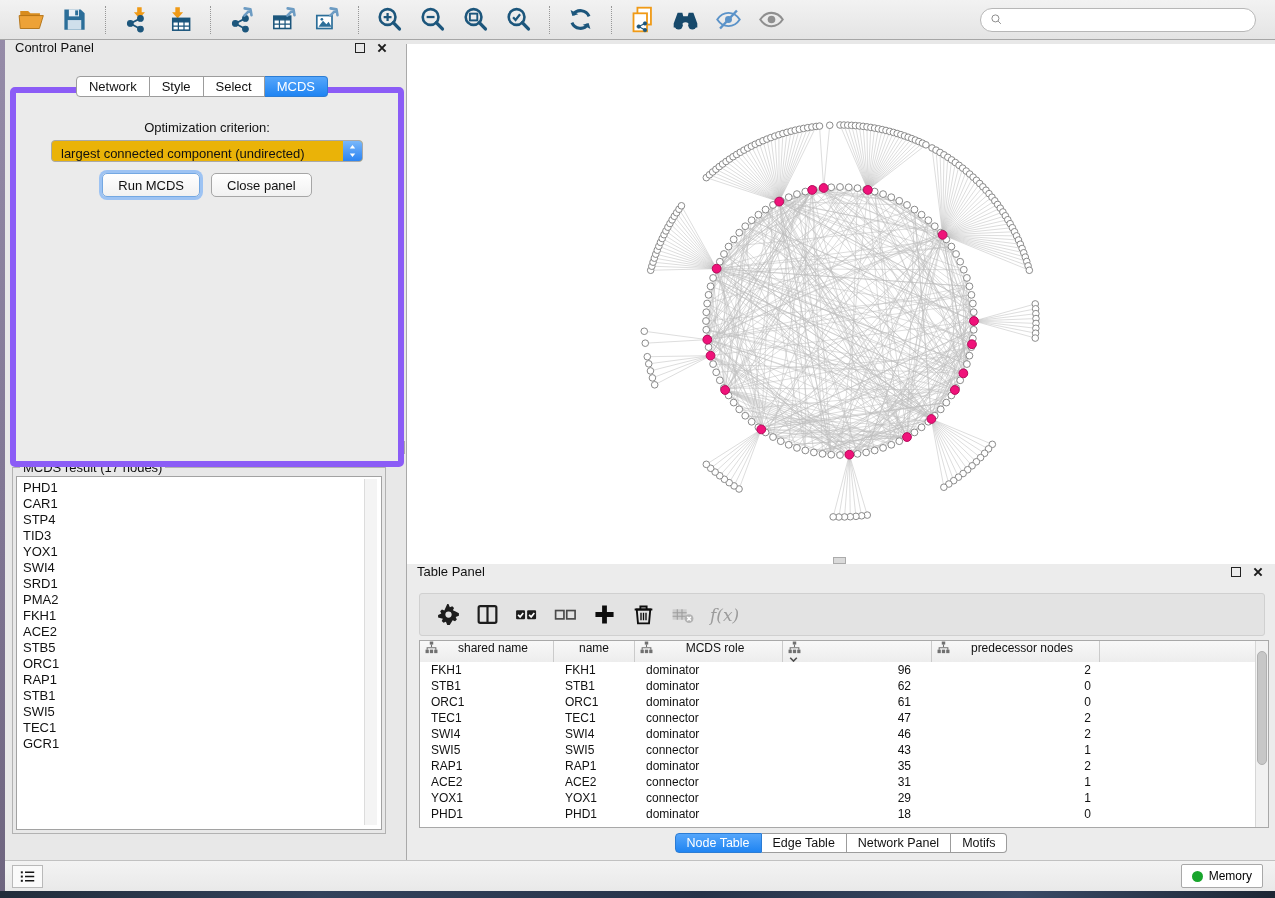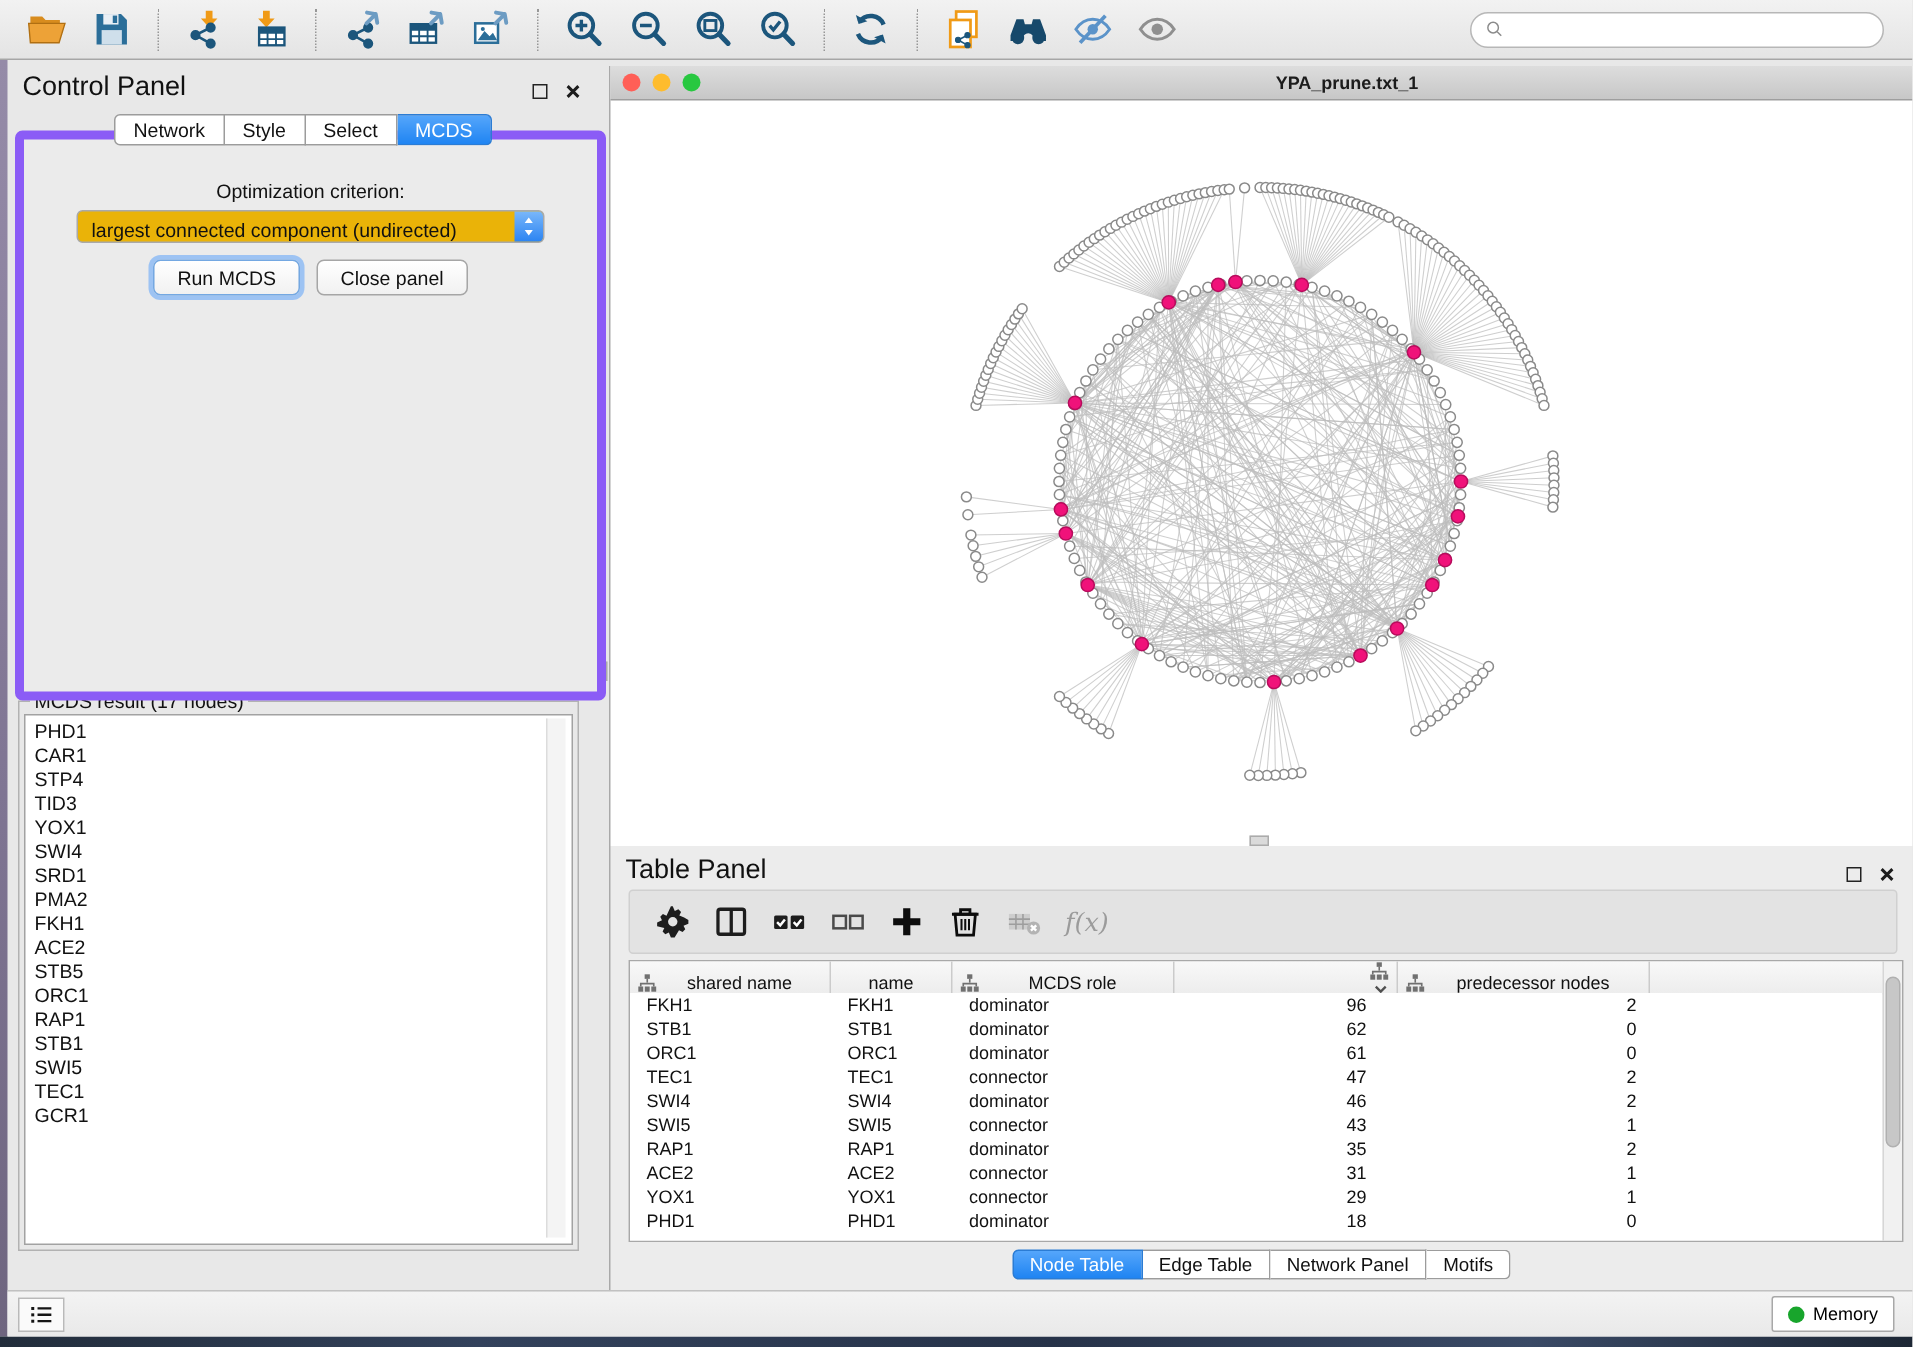--- a/index.html
+++ b/index.html
@@ -22,21 +22,21 @@
                 font-family:"Liberation Sans",sans-serif}
 
   
   .left-strip{position:absolute;left:0;top:40px;width:5px;height:851px;
               background:linear-gradient(#958ba8,#7e7492 60%,#6e657f)}
   .bottom-strip{position:absolute;left:0;top:891px;width:1275px;height:7px;
                 background:linear-gradient(90deg,#222d3b,#33425c 25%,#273349 55%,#3a4a66 80%,#1d2735)}
 
   
   .panel-title-row{position:absolute;left:0;top:0;right:0;height:28px;display:flex;
-                   align-items:flex-end;padding:0 10px;font-size:18px}
+                   align-items:flex-start;padding:0 10px;font-size:13px}
   .ptr-spacer{flex:1}
   .win-btn{width:15px;height:15px;margin-left:7px;display:inline-flex;align-items:center;
            justify-content:center;cursor:pointer}
   .win-float{width:8px;height:8px;border:1.5px solid #222;display:inline-block}
   .win-btn svg{width:10px;height:10px}
 
   
   .control-panel{position:absolute;left:5px;top:40px;width:394px;height:820px}
   .cp-tabs{position:absolute;left:0;top:36px;width:100%;display:flex;justify-content:center;z-index:3}
   .seg-tab{font-size:13px;height:19px;line-height:19px;padding:0 12px;background:#fff;
@@ -92,21 +92,21 @@
               padding-left:9px;box-sizing:border-box}
   .tp-icon{width:25px;height:25px;margin:0 7px;display:inline-flex;cursor:pointer}
   .tp-icon svg{width:100%;height:100%}
   .tp-icon.wide{width:36px}
 
   .tbl{position:absolute;left:12px;right:6px;top:76px;height:188px;background:#fff;
        border:1px solid #a8a8a8;box-sizing:border-box}
   .tbl-header{position:absolute;left:0;right:13px;top:0;height:21px;display:flex;
               background:linear-gradient(#f8f8f8,#ededed);border-bottom:1px solid #b3b3b3;
               font-size:12px}
-  .th{display:flex;align-items:flex-end;box-sizing:border-box;border-right:1px solid #cbcbcb;
+  .th{display:flex;align-items:flex-start;box-sizing:border-box;border-right:1px solid #cbcbcb;
       padding:0 5px;cursor:pointer}
   .th.filler{flex:1;border-right:none;cursor:default}
   .th .lbl{flex:1;text-align:center;white-space:nowrap;overflow:hidden}
   .th svg.colicon{width:13px;height:13px;flex:none}
   .th svg.caret{width:11px;height:11px;flex:none}
   .tbl-body{position:absolute;left:0;right:13px;top:21px;bottom:0;overflow:hidden;background:#fff}
   .tr{display:flex;height:16px;line-height:16px;font-size:12px;cursor:default}
   .td{box-sizing:border-box;white-space:nowrap;overflow:hidden}
   .tbl-vscroll{position:absolute;right:0;top:0;bottom:0;width:13px;background:#f1f1f1;
                border-left:1px solid #d6d6d6;box-sizing:border-box}
@@ -335,26 +335,20 @@
         <div class="mcds-item">RAP1</div>
         <div class="mcds-item">STB1</div>
         <div class="mcds-item">SWI5</div>
         <div class="mcds-item">TEC1</div>
         <div class="mcds-item">GCR1</div>
       </div>
   </fieldset>
 </div>
 
 <div class="network-frame">
-  <div class="net-titlebar" id="net-titlebar">
-    <span class="tl" style="background: rgb(255, 95, 87);"></span>
-      <span class="tl" style="background: rgb(254, 188, 46);"></span>
-      <span class="tl" style="background: rgb(40, 200, 64);"></span>
-      <span class="net-title">YPA_prune.txt_1</span>
-  </div>
   <svg id="net-svg" width="869" height="497">
       <g stroke="#bdbdbd" stroke-width="0.7" stroke-opacity="0.75" fill="none">
         <line x1="309.65234963737305" y1="202.64202878243725" x2="527.7523086789973" y2="349.75230867899734"></line>
         <line x1="309.65234963737305" y1="202.64202878243725" x2="358.5535887753733" y2="366.4169280485411"></line>
         <line x1="309.65234963737305" y1="202.64202878243725" x2="564.4252275740329" y2="281.1421031501612"></line>
         <line x1="309.65234963737305" y1="202.64202878243725" x2="492.2666844893462" y2="375.18094736538023"></line>
         <line x1="309.65234963737305" y1="202.64202878243725" x2="556.7998573565125" y2="203.72042006307797"></line>
         <line x1="309.65234963737305" y1="202.64202878243725" x2="301.5747724259671" y2="281.1421031501612"></line>
         <line x1="309.65234963737305" y1="202.64202878243725" x2="326.6906524009745" y2="173.42596851283145"></line>
         <line x1="309.65234963737305" y1="202.64202878243725" x2="507.4464112246267" y2="366.4169280485411"></line>

